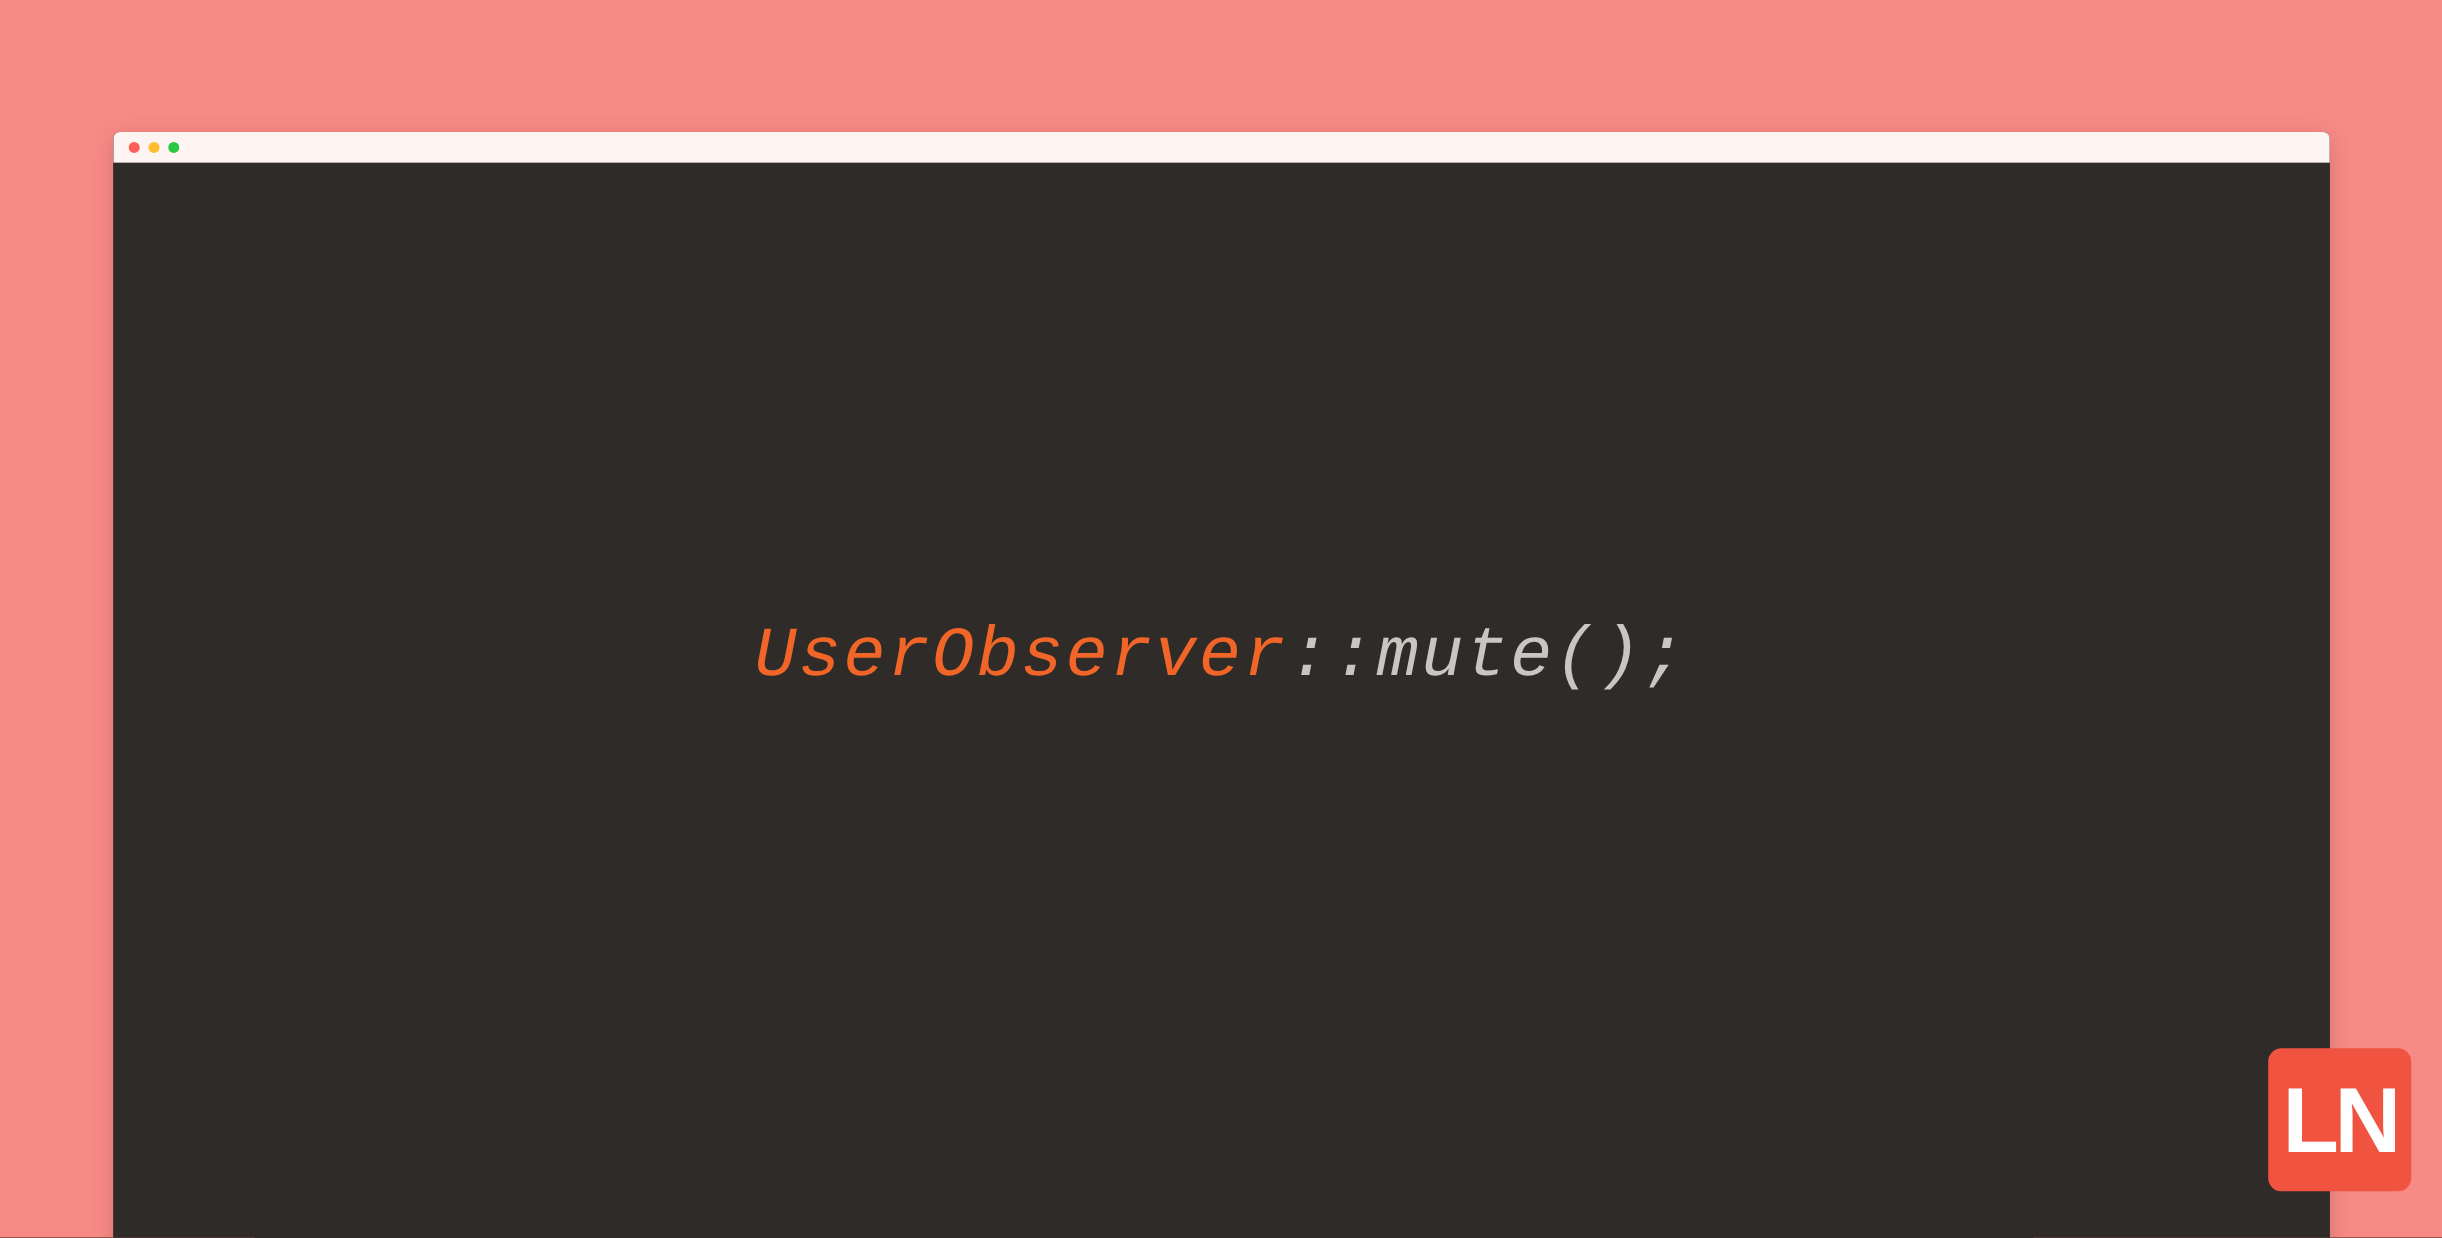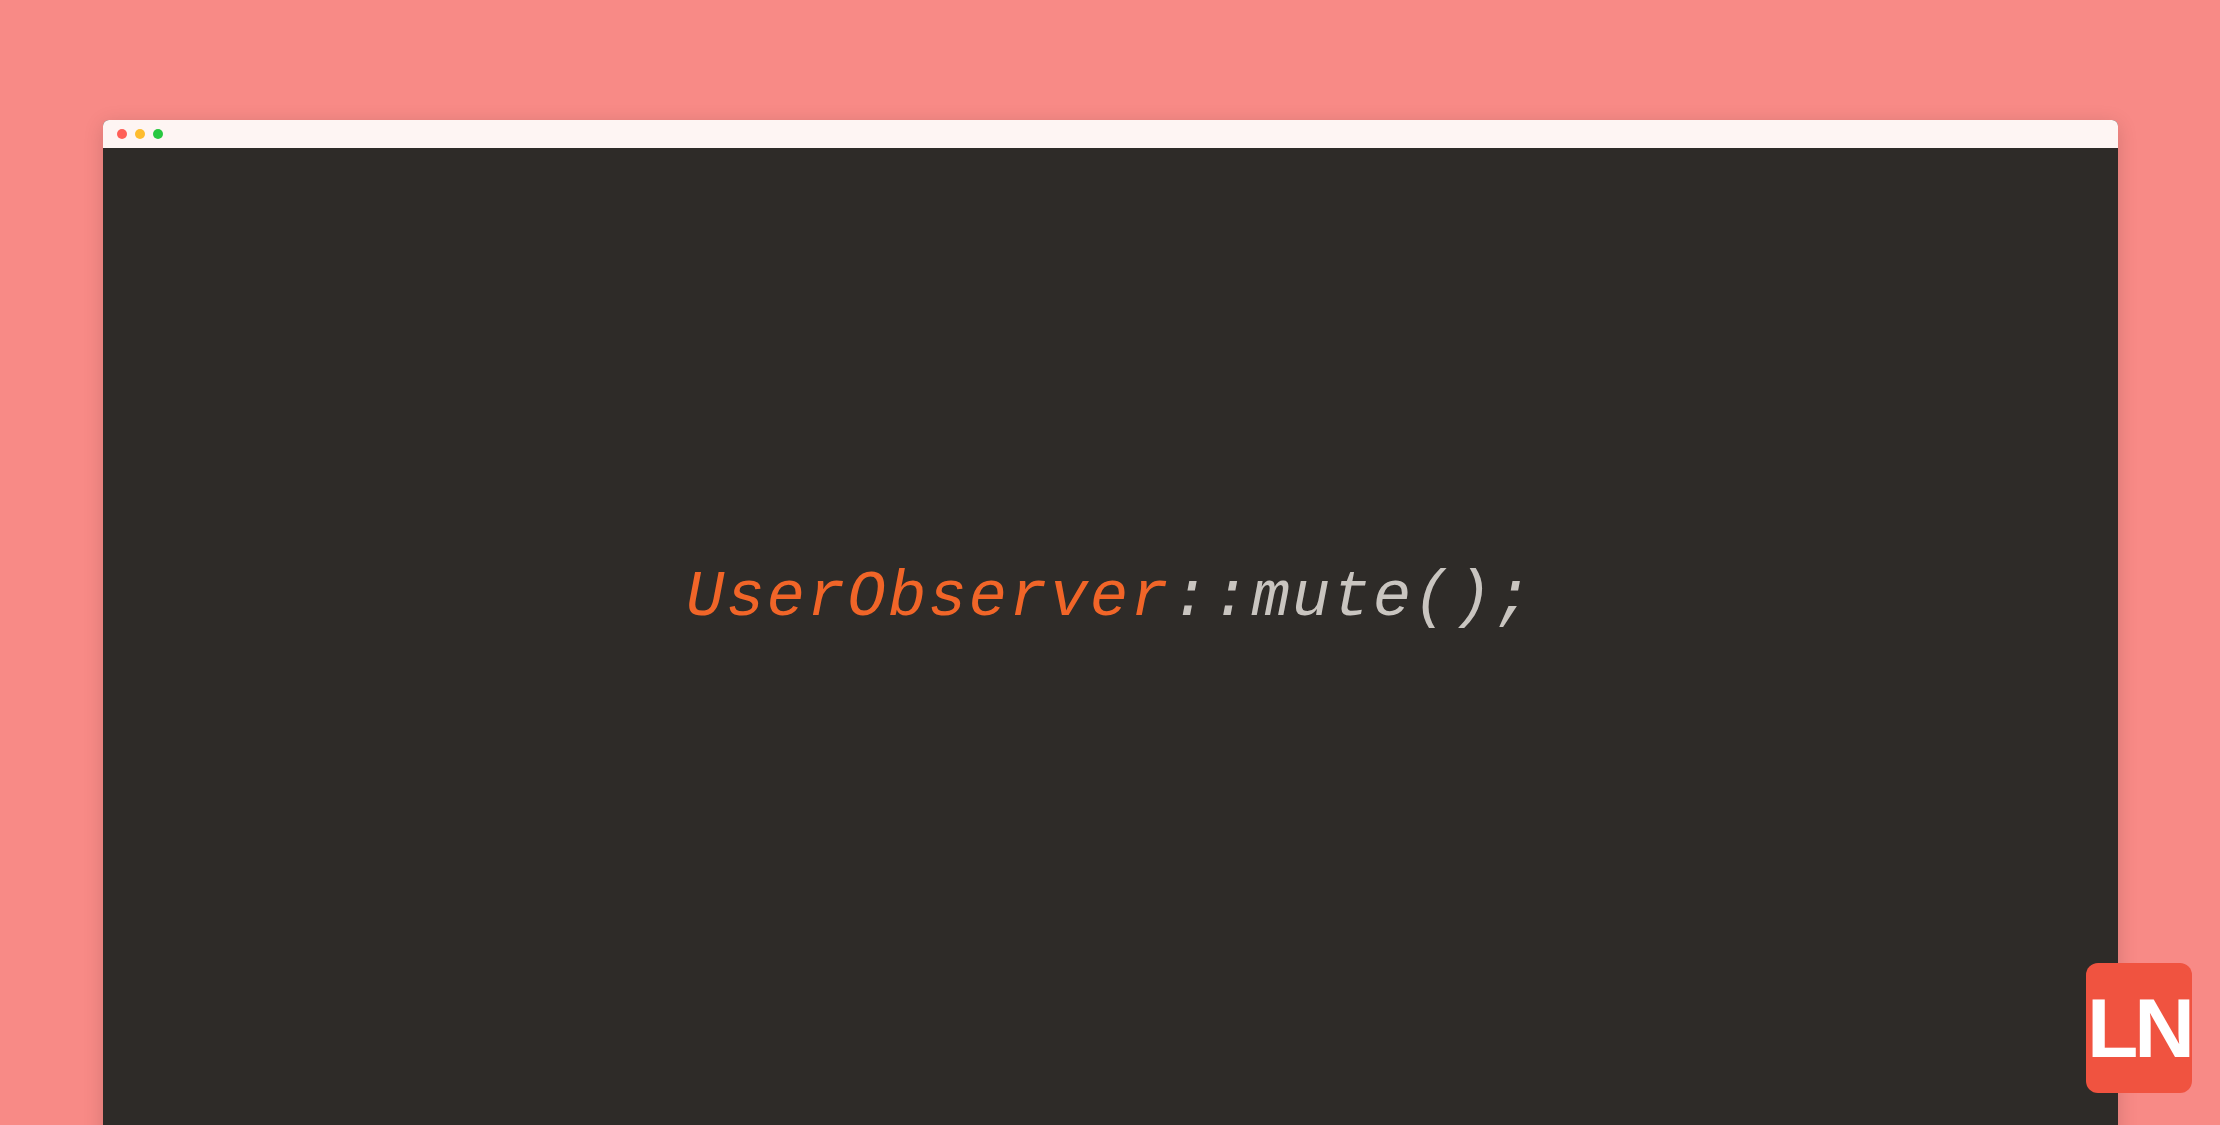--- a/index.html
+++ b/index.html
@@ -76,23 +76,23 @@
     .code-class {
       color: #f16528;
     }
     
     .code-method {
       color: #c9c5c0;
     }
     
     .logo-badge {
       position: absolute;
-      bottom: 32px;
+      bottom: 42px;
       right: 28px;
-      width: 106px;
+      width: 130px;
       height: 130px;
       background-color: #f05340;
       border-radius: 12px;
       display: flex;
       align-items: center;
       justify-content: center;
     }
     
     .logo-text {
       color: #ffffff;

